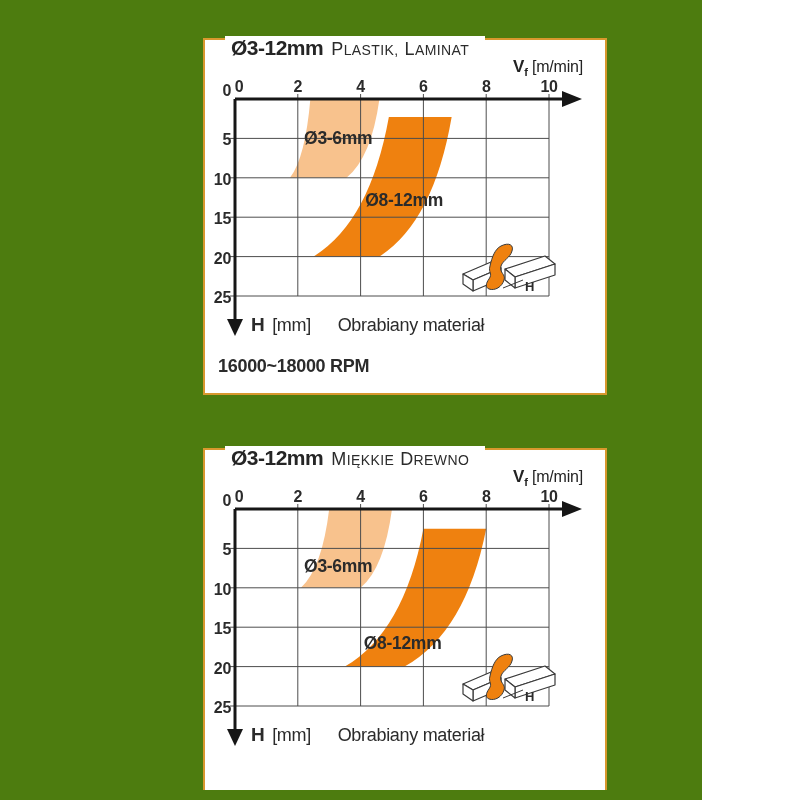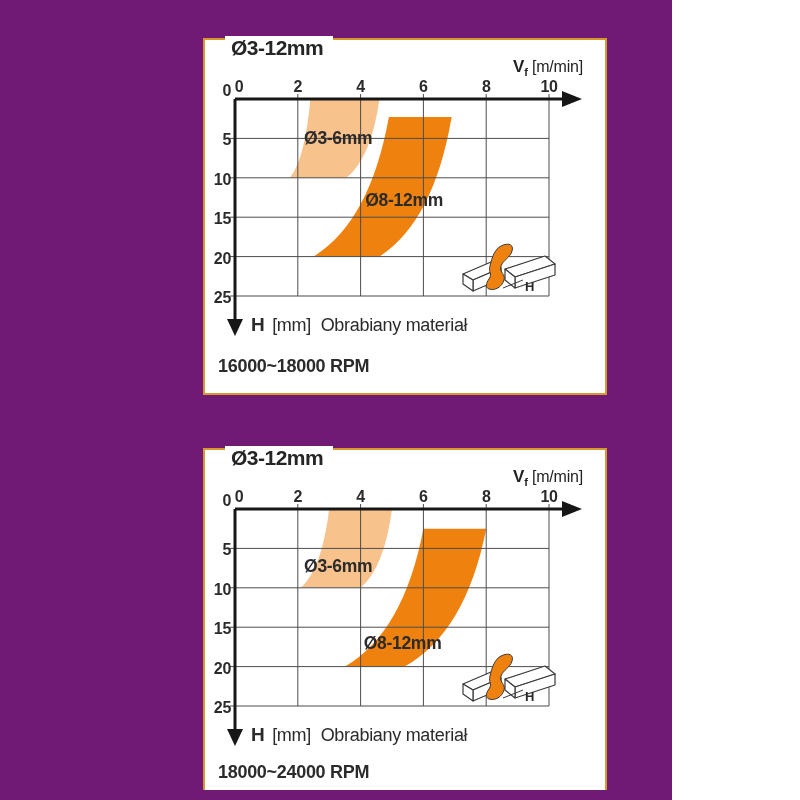--- a/index.html
+++ b/index.html
@@ -1,45 +1,46 @@
 <!DOCTYPE html>
 <html><head>
 <meta charset="utf-8">
 <style>
   html,body{margin:0;padding:0;}
   body{width:800px;height:800px;background:#ffffff;font-family:"Liberation Sans",sans-serif;color:#2b2b2b;}
-  .canvas{position:relative;width:672px;height:800px;overflow:hidden;background:#701a75;}
+  .canvas{position:relative;width:672px;height:800px;overflow:hidden;background:#4d7c0f;padding-left:30px;}
   .panel{position:absolute;box-sizing:border-box;border:2px solid #D8982E;background:#fff;}
   #panel0{left:203px;top:38px;width:404px;height:357px;}
   #panel1{left:203px;top:448px;width:404px;height:342px;border-bottom:none;}
   .ptitle{position:absolute;top:-23px;left:20px;background:#fff;padding:0 10px 3px 6px;
           white-space:nowrap;display:flex;align-items:baseline;gap:8px;line-height:24px;}
   .tsize{font-weight:700;font-size:21px;letter-spacing:-0.5px;color:#252525;}
   .tmat{font-weight:400;letter-spacing:0.4px;color:#2b2b2b;}
   .tmat .w{margin-right:6px;}
   .tmat .ld{font-size:18px;}
   .tmat .sm{font-size:14px;}
   .vf{position:absolute;top:17px;right:22px;font-size:16px;letter-spacing:-0.2px;color:#232323;}
   .vf b{font-size:17px;margin-top:36px;}
   .vf sub{font-size:11px;font-weight:700;}
   .plot{position:absolute;left:0;top:0;}
   .hlabel{position:absolute;left:46px;top:274px;font-size:18px;letter-spacing:-0.3px;color:#2b2b2b;white-space:nowrap;}
   .hlabel b{font-size:19px;margin-right:3px;}
-  .hlabel .unit{margin-right:5px;}
+  .hlabel .unit{margin-right:22px;}
   .rpm{position:absolute;left:13px;top:316px;font-size:18px;font-weight:700;letter-spacing:-0.3px;color:#2b2b2b;text-align:center;}
   #panel1 .rpm{top:312px;}
 </style>
 </head>
 <body>
 
 <div class="canvas">
 
   <section class="panel" id="panel0">
     <h3 class="ptitle">
       <span class="tsize">Ø3-12mm</span>
+      <span class="tmat" id="mat0"><span class="w"><span class="ld">P</span><span class="sm">LASTIK,</span></span><span class="w"><span class="ld">L</span><span class="sm">AMINAT</span></span></span>
     </h3>
     <div class="vf">
       <b><span>V</span><sub>f</sub></b>
       <span>[m/min]</span>
     </div>
     <svg id="plot0" class="plot" width="400" height="312" viewBox="0 0 400 312">
         <path d="M 105.36 59 L 174.43999999999997 59 Q 166.19749999999996 118.10000000000001 141.46999999999997 137.8 L 84.94999999999999 137.8 Q 100.2575 118.10000000000001 105.36 59 Z" fill="#F8C28D"></path>
         <path d="M 183.86 77.124 L 246.66 77.124 Q 228.605 181.731 174.43999999999997 216.6 L 108.5 216.6 Q 165.02 181.731 183.86 77.124 Z" fill="#EF810F"></path>
         <line x1="92.8" y1="54" x2="92.8" y2="256" stroke="#4D4D4D" stroke-width="1"></line>
         <line x1="155.6" y1="54" x2="155.6" y2="256" stroke="#4D4D4D" stroke-width="1"></line>
@@ -85,20 +86,21 @@
       <b>H</b>
       <span class="unit">[mm]</span>
       <span>Obrabiany materiał</span>
     </div>
     <div class="rpm">16000~18000 RPM</div>
   </section>
 
   <section class="panel" id="panel1">
     <h3 class="ptitle">
       <span class="tsize">Ø3-12mm</span>
+      <span class="tmat" id="mat1"><span class="w"><span class="ld">M</span><span class="sm">IĘKKIE</span></span><span class="w"><span class="ld">D</span><span class="sm">REWNO</span></span></span>
     </h3>
     <div class="vf">
       <b><span>V</span><sub>f</sub></b>
       <span>[m/min]</span>
     </div>
     <svg id="plot1" class="plot" width="400" height="312" viewBox="0 0 400 312">
         <path d="M 124.19999999999999 59 L 187 59 Q 179.15 118.10000000000001 155.6 137.8 L 95.94 137.8 Q 117.13499999999999 118.10000000000001 124.19999999999999 59 Z" fill="#F8C28D"></path>
         <path d="M 218.39999999999998 78.7 L 281.2 78.7 Q 260.78999999999996 182.125 199.56 216.6 L 139.89999999999998 216.6 Q 198.77499999999998 182.125 218.39999999999998 78.7 Z" fill="#EF810F"></path>
         <line x1="92.8" y1="54" x2="92.8" y2="256" stroke="#4D4D4D" stroke-width="1"></line>
         <line x1="155.6" y1="54" x2="155.6" y2="256" stroke="#4D4D4D" stroke-width="1"></line>
@@ -138,16 +140,15 @@
           <path d="M40,4 C48,0 53,3 51,9 C49,16 42,18 40,24 C38,31 45,32 43,38 C41,45 34,49 28,47 C24,45.5 25,41 28,37 C32,31 27,31 29,24 C31,15 34,7 40,4 Z" fill="#EF810F" stroke="#3A3A3A" stroke-width="1" stroke-linejoin="round"></path>
           <line x1="42" y1="46" x2="62" y2="38" stroke="#3A3A3A" stroke-width="1"></line>
           <text x="64" y="49" text-anchor="start" font-size="13" font-weight="700" fill="#2B2B2B" font-family="&quot;Liberation Sans&quot;,sans-serif" letter-spacing="-0.3">H</text>
         </g>
       </svg>
     <div class="hlabel">
       <b>H</b>
       <span class="unit">[mm]</span>
       <span>Obrabiany materiał</span>
     </div>
-    <div class="rpm">18000~24000 RPM</div>
   </section>
 
 </div>
 
 </body></html>

